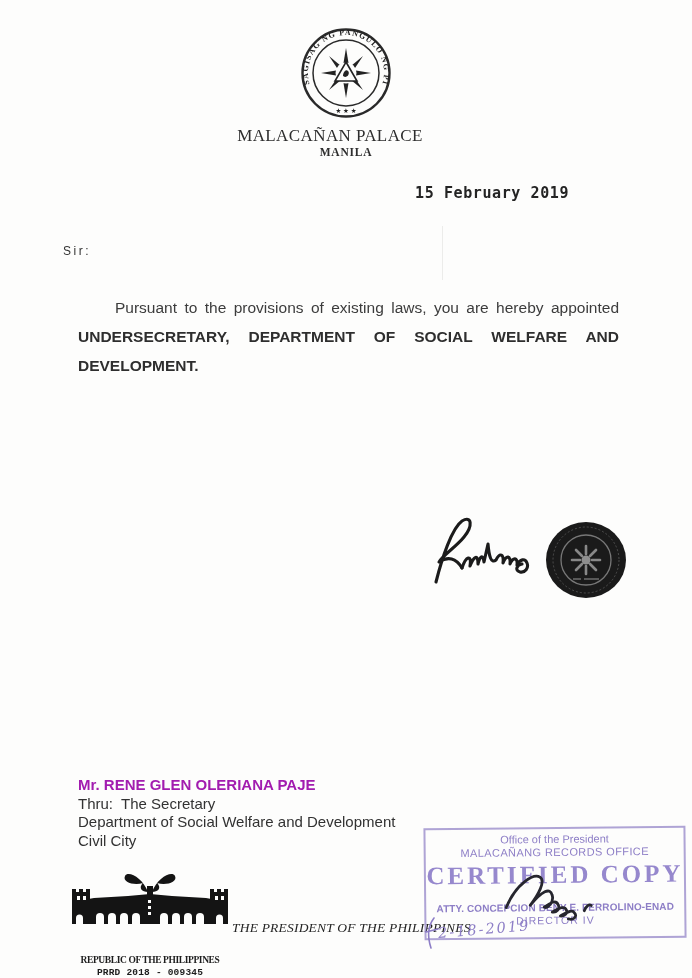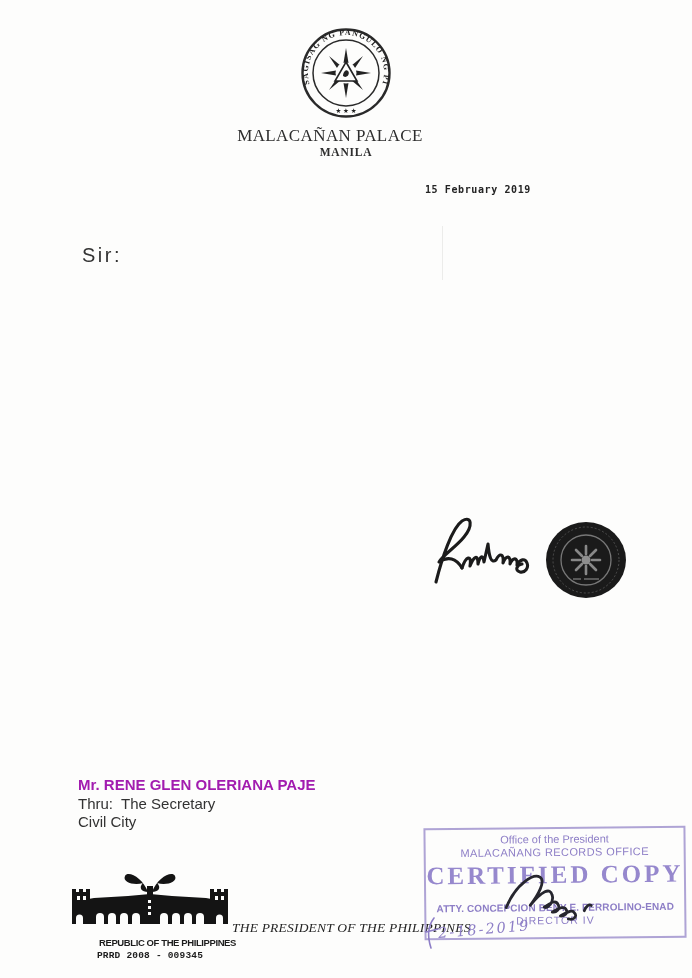--- a/index.html
+++ b/index.html
@@ -8,43 +8,43 @@
 
   
   .seal-wrap{position:absolute;left:299px;top:26px;width:94px;height:96px;}
   .palace{position:absolute;left:0;top:126px;width:660px;text-align:center;
           font-family:"Liberation Serif",serif;font-size:17px;letter-spacing:0.4px;color:#2d2d2d;}
   .manila{position:absolute;left:0;top:146px;width:692px;text-align:center;
           font-family:"Liberation Serif",serif;font-weight:bold;font-size:11.5px;
           letter-spacing:0.8px;color:#2d2d2d;}
 
   
-  .date-line{position:absolute;left:425px;top:184px;font-family:"DejaVu Sans Mono",monospace;
-             font-weight:bold;font-size:10px;letter-spacing:0.6px;color:#242424;}
-  .salutation{position:absolute;left:82px;top:244px;font-size:20px;letter-spacing:2.5px;color:#333;}
+  .date-line{position:absolute;left:415px;top:184px;font-family:"DejaVu Sans Mono",monospace;
+             font-weight:bold;font-size:15px;letter-spacing:0.6px;color:#242424;}
+  .salutation{position:absolute;left:63px;top:244px;font-size:12px;letter-spacing:2.5px;color:#333;}
   .body-text{position:absolute;left:78px;top:293px;width:541px;font-size:15.5px;
              line-height:29px;text-align:justify;color:#3c3c3c;}
   .body-text p{margin:0;text-indent:37px;word-spacing:1.5px;}
   .body-text p + p{margin-top:22px;}
   .body-text b{color:#2e2e2e;}
   .scan-artifact{position:absolute;left:442px;top:226px;width:1px;height:54px;background:#ececea;}
 
   
   .signature-svg{position:absolute;left:426px;top:512px;}
   .dry-seal{position:absolute;left:543px;top:520px;}
 
   
   .addressee{position:absolute;left:78px;top:776px;font-size:15px;line-height:18.5px;color:#323232;}
   .addressee .name{font-weight:bold;color:#a21caf;}
   .pre{white-space:pre-wrap;}
 
   
   .logo-block{position:absolute;left:64px;top:870px;width:172px;text-align:center;}
-  .logo-line1{font-family:Liberation Sans, sans-serif;font-weight:bold;font-size:9.5px;
-              letter-spacing:-0.4px;color:#1d1d1d;margin-top:1px;white-space:nowrap;text-align:right;}
+  .logo-line1{font-family:Liberation Serif, serif;font-weight:bold;font-size:9.5px;
+              letter-spacing:-0.4px;color:#1d1d1d;margin-top:19px;white-space:nowrap;}
   .logo-line2{font-family:"Liberation Mono",monospace;font-weight:bold;font-size:9.5px;
               letter-spacing:0.2px;color:#1d1d1d;margin-top:2px;white-space:nowrap;}
   .president-title{position:absolute;left:232px;top:920px;font-family:"Liberation Serif",serif;
                    font-size:13.5px;letter-spacing:0.2px;color:#242424;white-space:nowrap;font-style:italic;}
 
   
   .stamp{position:absolute;left:424px;top:827px;width:258px;height:108px;
          border:2px solid rgba(141,126,197,0.7);transform:rotate(-0.6deg);
          text-align:center;color:#8d7ec6;}
   .stamp-line1{font-size:11px;margin-top:4px;}
@@ -95,20 +95,21 @@
   <div class="palace">MALACAÑAN PALACE</div>
   <div class="manila">MANILA</div>
 
   <div class="scan-artifact"></div>
 
   <div class="date-line">15 February 2019</div>
 
   <div class="salutation">Sir:</div>
 
   <div class="body-text">
+    <p><span>Pursuant to the provisions of existing laws, you are hereby appointed </span><b>UNDERSECRETARY, DEPARTMENT OF SOCIAL WELFARE AND DEVELOPMENT.</b></p>
   </div>
 
   <svg class="signature-svg" width="104" height="88" viewBox="0 0 104 88">
     <g fill="none" stroke="#1b1b1b" stroke-width="3.1" stroke-linecap="round" stroke-linejoin="round">
       <path d="M10,70 C16,46 26,16 36,9 C46,3 47,14 38,25 C30,35 18,42 13,50 C22,44 30,46 36,56"></path>
       <path d="M36,56 C40,44 46,42 44,54 C48,44 52,42 52,52 C54,44 57,42 58,50 L62,32 C63,44 65,52 70,48 C74,40 78,42 77,51 C80,43 85,43 84,52 C87,45 92,45 91,53 C94,47 99,46 101,51 C103,56 99,61 94,60 C89,59 90,53 96,52"></path>
     </g>
   </svg>
 
   <svg class="dry-seal" width="86" height="82" viewBox="0 0 86 82">
@@ -128,20 +129,21 @@
     <circle cx="43" cy="40" r="4.5" fill="#9c9c9c" opacity="0.9"></circle>
     <g stroke="#8a8a8a" stroke-width="1.6" opacity="0.7">
       <line x1="30" y1="59" x2="38" y2="59"></line>
       <line x1="41" y1="59" x2="56" y2="59"></line>
     </g>
   </svg>
 
   <div class="addressee">
     <div class="name">Mr. RENE GLEN OLERIANA PAJE</div>
     <div class="pre">Thru:  The Secretary</div>
+    <div>Department of Social Welfare and Development</div>
     <div>Civil City</div>
   </div>
 
   <div class="logo-block">
     <svg width="164" height="62" viewBox="0 0 164 62">
       <g fill="#141414">
 
         <path d="M80,22 C75,8 60,0 57,6 C54,12 66,16 75,13 C70,18 74,22 80,22 Z"></path>
         <path d="M84,22 C89,8 104,0 107,6 C110,12 98,16 89,13 C94,18 90,22 84,22 Z"></path>
         <rect x="79" y="16" width="6" height="12"></rect>
@@ -174,21 +176,21 @@
           <path d="M128,54 v-7 a4,4 0 0 1 8,0 v7 Z"></path>
         <path d="M8,54 v-6 a3.5,3.5 0 0 1 7,0 v6 Z"></path>
           <path d="M148,54 v-6 a3.5,3.5 0 0 1 7,0 v6 Z"></path>
         <rect x="9" y="26" width="3" height="4"></rect>
           <rect x="15" y="26" width="3" height="4"></rect>
         <rect x="147" y="26" width="3" height="4"></rect>
           <rect x="153" y="26" width="3" height="4"></rect>
       </g>
     </svg>
     <div class="logo-line1">REPUBLIC OF THE PHILIPPINES</div>
-    <div class="logo-line2">PRRD 2008 - 009345</div>
+    <div class="logo-line2">PRRD 2018 - 009345</div>
   </div>
 
   <div class="president-title">THE PRESIDENT OF THE PHILIPPINES</div>
 
   <div class="stamp">
     <div class="stamp-line1">Office of the President</div>
     <div class="stamp-line2">MALACAÑANG RECORDS OFFICE</div>
     <div class="stamp-certified">CERTIFIED COPY</div>
     <div class="stamp-officer">ATTY. CONCEPCION BENY E. FERROLINO-ENAD</div>
     <div class="stamp-position">DIRECTOR IV</div>

